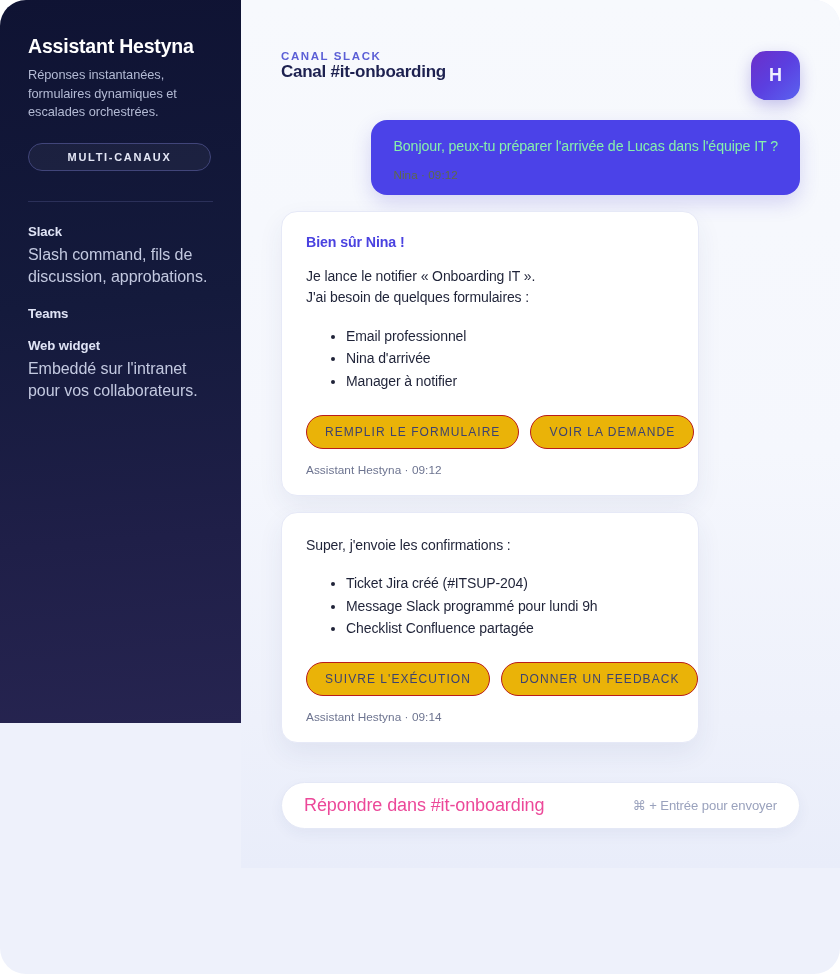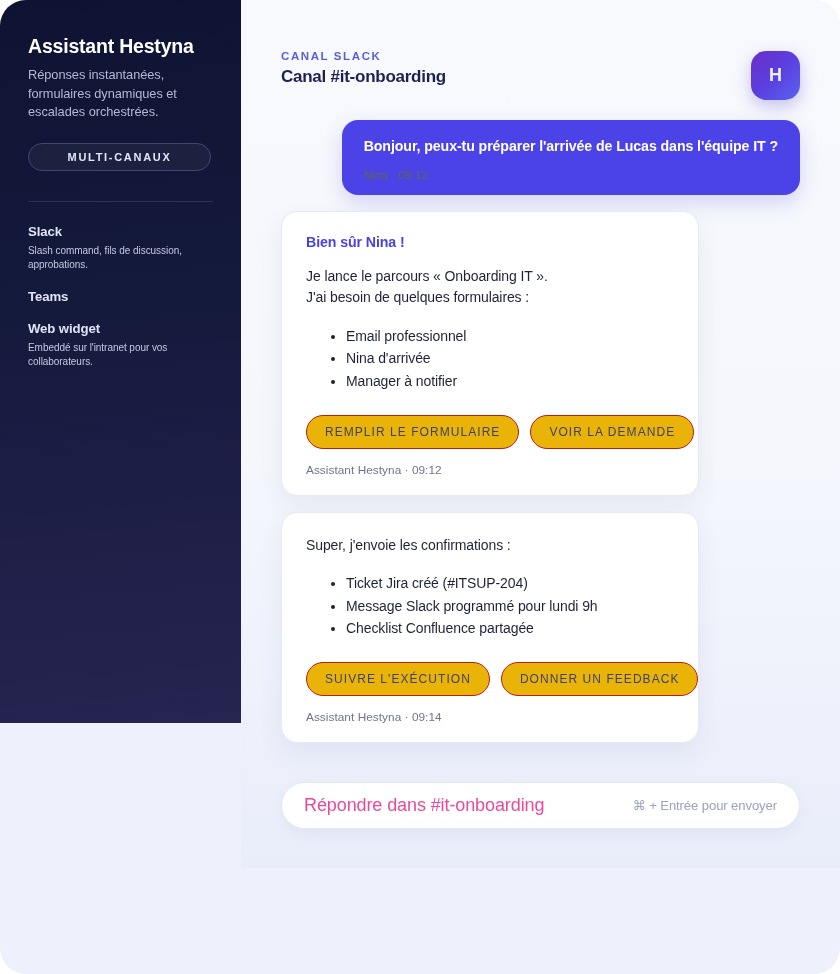--- a/index.html
+++ b/index.html
@@ -81,21 +81,21 @@
   .channel-name {
     color: #dfe3f5;
     font-size: 13.2px;
     font-weight: bold;
     letter-spacing: -0.1px;
   }
 
   .channel-desc {
     margin-top: 5px;
     color: #c3c9e0;
-    font-size: 10px;
+    font-size: 16px;
     line-height: 1.4;
     letter-spacing: -0.05px;
   }
 
   
   .main {
     flex: 1 1 auto;
     height: 868px;
     background: linear-gradient(180deg, #f7f9fd 0%, #f5f7fd 52%, #eef1fb 83%, #e9edfa 100%);
     position: relative;
@@ -114,21 +114,20 @@
   }
 
   .eyebrow {
     color: #5b5fd6;
     font-size: 11.5px;
     font-weight: bold;
     letter-spacing: 1.6px;
   }
 
   .channel-title {
-    margin-top: 5px;
     color: #1d2150;
     font-size: 17px;
     font-weight: bold;
     letter-spacing: -0.25px;
   }
 
   .avatar {
     width: 49px;
     height: 49px;
     border-radius: 15px;
@@ -159,23 +158,23 @@
   
   .bubble-user {
     background: #4b42e8;
     border-radius: 16px;
     padding: 17px 22px 14px 22px;
     max-width: 462px;
     box-shadow: 0 8px 20px rgba(60,50,200,0.18);
   }
 
   .bubble-user .text {
-    color: #ffffff;
+    color: #86efac;
     font-size: 14.2px;
-    font-weight: bold;
+    font-weight: normal;
     line-height: 1.35;
     letter-spacing: -0.1px;
   }
 
   .bubble-user .meta {
     margin-top: 12px;
     color: #5e6a48;
     font-size: 11.6px;
     letter-spacing: 0.1px;
   }
@@ -320,21 +319,21 @@
       <div class="row user">
         <div class="bubble-user">
           <div class="text">Bonjour, peux-tu préparer l'arrivée de Lucas dans l'équipe IT ?</div>
           <div class="meta">Nina · 09:12</div>
         </div>
       </div>
 
       <div class="row bot">
         <div class="card">
           <div class="card-heading">Bien sûr Nina !</div>
-          <div class="card-line">Je lance le parcours « Onboarding IT ».</div>
+          <div class="card-line">Je lance le notifier « Onboarding IT ».</div>
           <div class="card-line">J'ai besoin de quelques formulaires :</div>
           <ul class="card-list">
             <li>Email professionnel</li>
             <li>Nina d'arrivée</li>
             <li>Manager à notifier</li>
           </ul>
           <div class="actions">
             <button class="action-btn">REMPLIR LE FORMULAIRE</button>
             <button class="action-btn">VOIR LA DEMANDE</button>
           </div>

